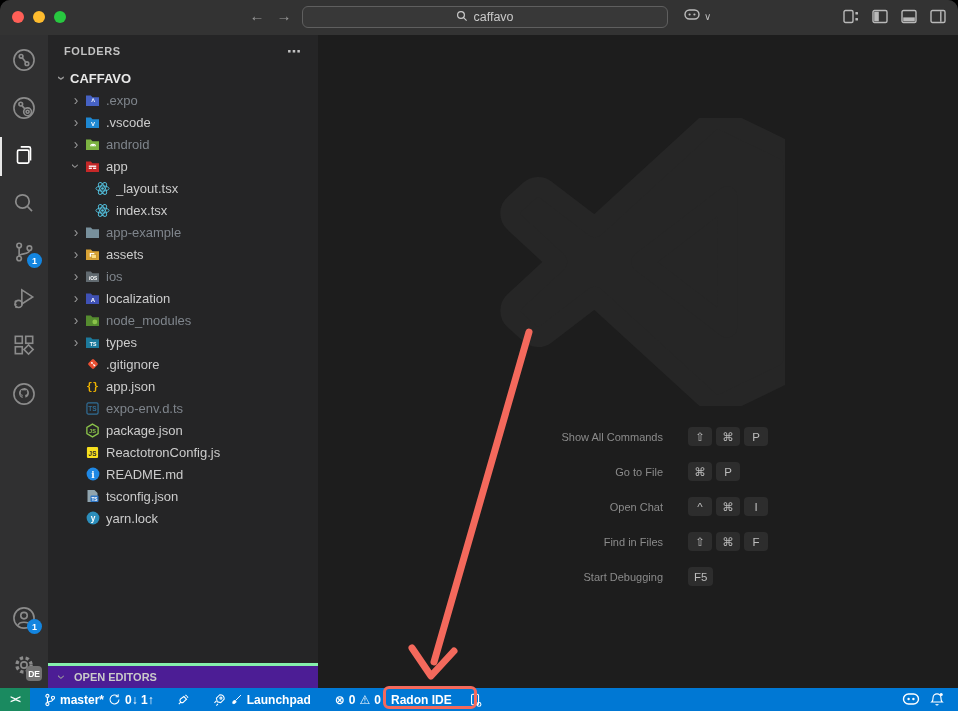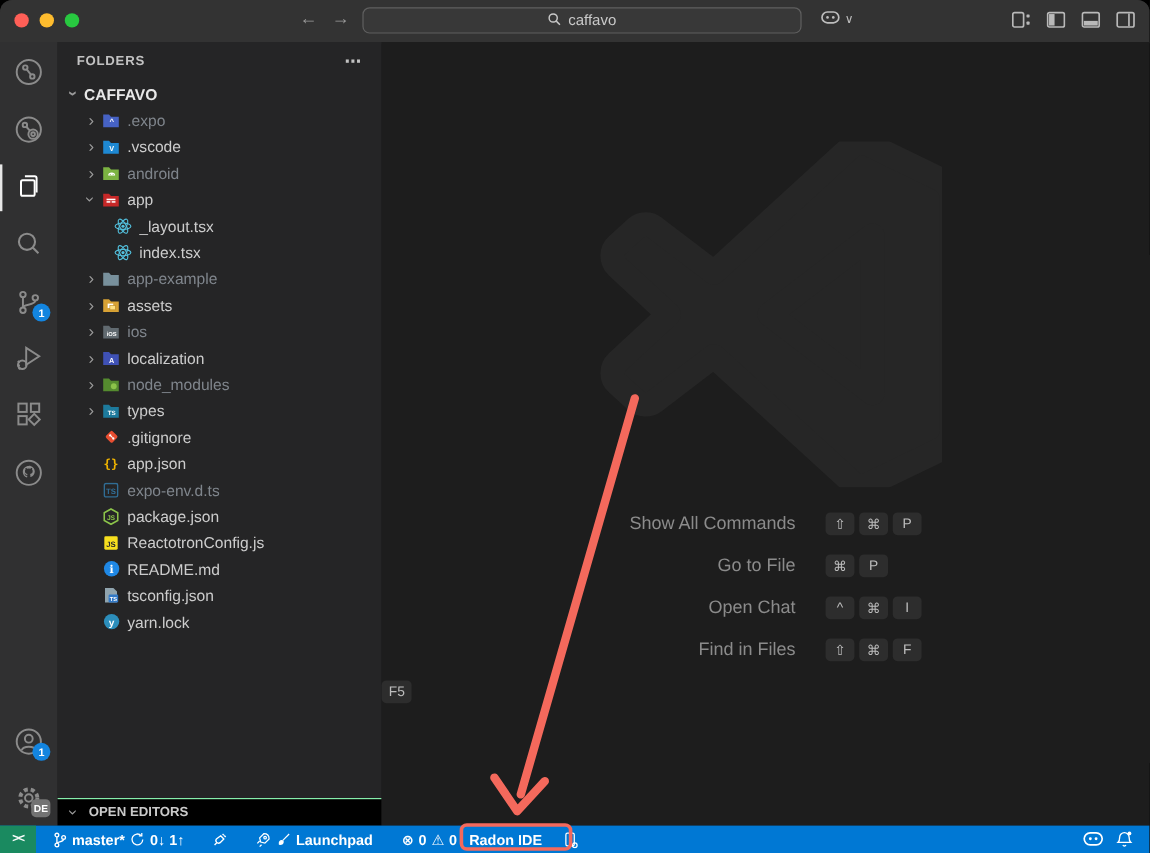--- a/index.html
+++ b/index.html
@@ -30,27 +30,27 @@
   .row.dim .lbl{color:#7f858c}
   .row.root{font-weight:700;color:#e8e8e8;padding-left:6px;}
   .row.lvl1{padding-left:20px}
   .row.lvl2{padding-left:46px}
   .chev{width:16px;color:#9a9a9a;font-size:14px;line-height:1;display:inline-flex;justify-content:center;transform-origin:center;}
   .chev.exp{transform:rotate(90deg);}
   .chev.none{visibility:hidden}
   .fi{width:17px;height:15px;display:inline-flex;align-items:center;justify-content:center;margin-right:5px;flex:none;}
   .lbl{overflow:hidden;text-overflow:ellipsis;}
   .open-editors{position:absolute;left:0;right:0;bottom:0;height:22px;display:flex;align-items:center;gap:4px;
-    padding-left:6px;font-size:11px;font-weight:700;color:#cacaca;border-top:1px solid #86efac;background:#000000;}
+    padding-left:6px;font-size:11px;font-weight:700;color:#cacaca;border-top:3px solid #86efac;background:#4c1d95;}
   
   .editor{position:absolute;left:318px;top:35px;right:0;bottom:23px;background:#1d1d1d;}
   .watermark{position:absolute;left:179px;top:83px;}
   .shortcuts{position:absolute;left:0;top:384px;width:560px;}
   .sc-row{height:35px;display:flex;align-items:center;}
-  .sc-label{width:345px;text-align:right;padding-right:25px;color:#8b8b8b;font-size:15px;}
+  .sc-label{width:345px;text-align:right;padding-right:25px;color:#8b8b8b;font-size:11px;}
   .keys{display:flex;gap:4px;}
   .key{background:#2d2d2d;border-radius:4px;height:19px;min-width:12px;padding:0 6px;display:flex;align-items:center;
     justify-content:center;color:#bdbdbd;font-size:11.5px;}
   
   .statusbar{position:absolute;left:0;right:0;bottom:0;height:23px;background:#0078d4;display:flex;align-items:center;
     color:#fff;font-size:12px;}
   .remote{width:30px;height:23px;background:#1a8a60;display:flex;align-items:center;justify-content:center;
     font-weight:700;font-size:10px;letter-spacing:-1px;}
   .sb-item{display:flex;align-items:center;gap:4px;padding:0 6px;height:100%;font-weight:700;}
   .sb-item svg{display:block}
@@ -482,20 +482,21 @@
       </div>
       <div class="sc-row">
         <span class="sc-label">Find in Files</span>
         <span class="keys">
             <span class="key">⇧</span>
             <span class="key">⌘</span>
             <span class="key">F</span>
           </span>
       </div>
       <div class="sc-row">
+        <span class="sc-label">Start Debugging</span>
         <span class="keys">
             <span class="key">F5</span>
           </span>
       </div>
     </div>
   </div>
 
   <div class="statusbar">
     <div class="remote">&gt;&lt;</div>
     <div class="sb-item" style="margin-left:8px">

